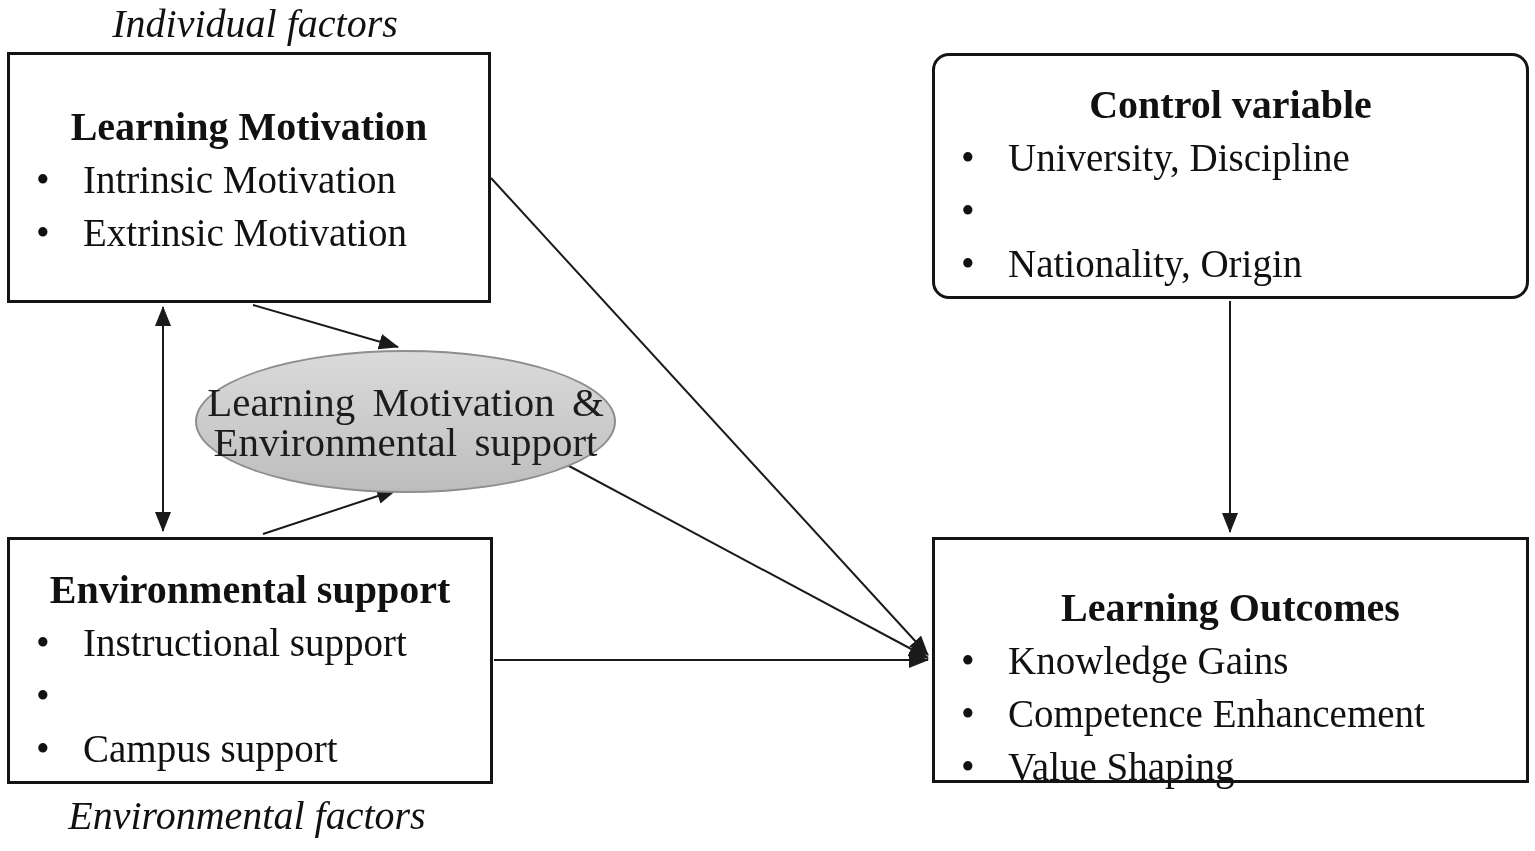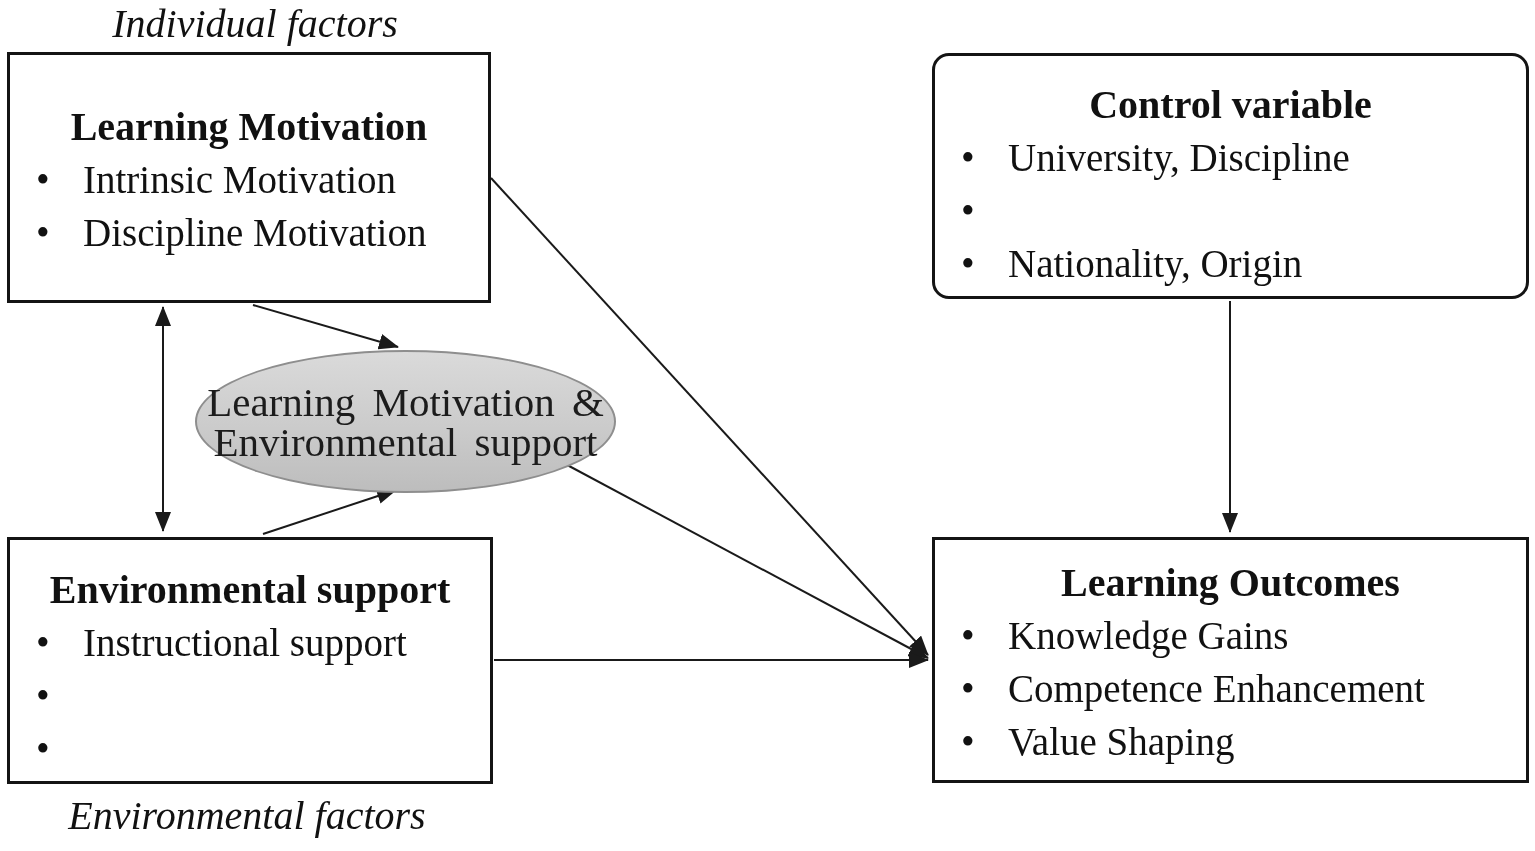--- a/index.html
+++ b/index.html
@@ -50,21 +50,21 @@
   .box {
     position: absolute;
     background: #ffffff;
     border: 3px solid #141414;
     box-sizing: border-box;
     z-index: 3;
   }
   #box-lm { left: 7px;   top: 52px;  width: 484px; height: 251px; padding-top: 45px; }
   #box-cv { left: 932px; top: 53px;  width: 597px; height: 246px; padding-top: 22px; border-radius: 17px; }
   #box-es { left: 7px;   top: 537px; width: 486px; height: 247px; padding-top: 23px; }
-  #box-lo { left: 932px; top: 537px; width: 597px; height: 246px; padding-top: 16px; }
+  #box-lo { left: 932px; top: 537px; width: 597px; height: 246px; padding-top: 41px; }
 
   .box-title {
     font-size: 40px;
     font-weight: bold;
     line-height: 53px;
     text-align: center;
     white-space: nowrap;
   }
   .bullet-row {
     display: flex;
@@ -123,21 +123,21 @@
   <div class="group-label" id="label-ind">Individual factors</div>
 
   <div class="box" id="box-lm">
     <div class="box-title">Learning Motivation</div>
     <div class="bullet-row">
       <span class="bullet">•</span>
       <span class="bullet-text">Intrinsic Motivation</span>
     </div>
     <div class="bullet-row">
       <span class="bullet">•</span>
-      <span class="bullet-text">Discipline Motivation</span>
+      <span class="bullet-text">Extrinsic Motivation</span>
     </div>
   </div>
 
   <div class="box" id="box-cv">
     <div class="box-title">Control variable</div>
     <div class="bullet-row">
       <span class="bullet">•</span>
       <span class="bullet-text">University, Discipline</span>
     </div>
     <div class="bullet-row">
@@ -153,20 +153,21 @@
     <div class="box-title">Environmental support</div>
     <div class="bullet-row">
       <span class="bullet">•</span>
       <span class="bullet-text">Instructional support</span>
     </div>
     <div class="bullet-row">
       <span class="bullet">•</span>
     </div>
     <div class="bullet-row">
       <span class="bullet">•</span>
+      <span class="bullet-text">Campus support</span>
     </div>
   </div>
 
   <div class="box" id="box-lo">
     <div class="box-title">Learning Outcomes</div>
     <div class="bullet-row">
       <span class="bullet">•</span>
       <span class="bullet-text">Knowledge Gains</span>
     </div>
     <div class="bullet-row">

